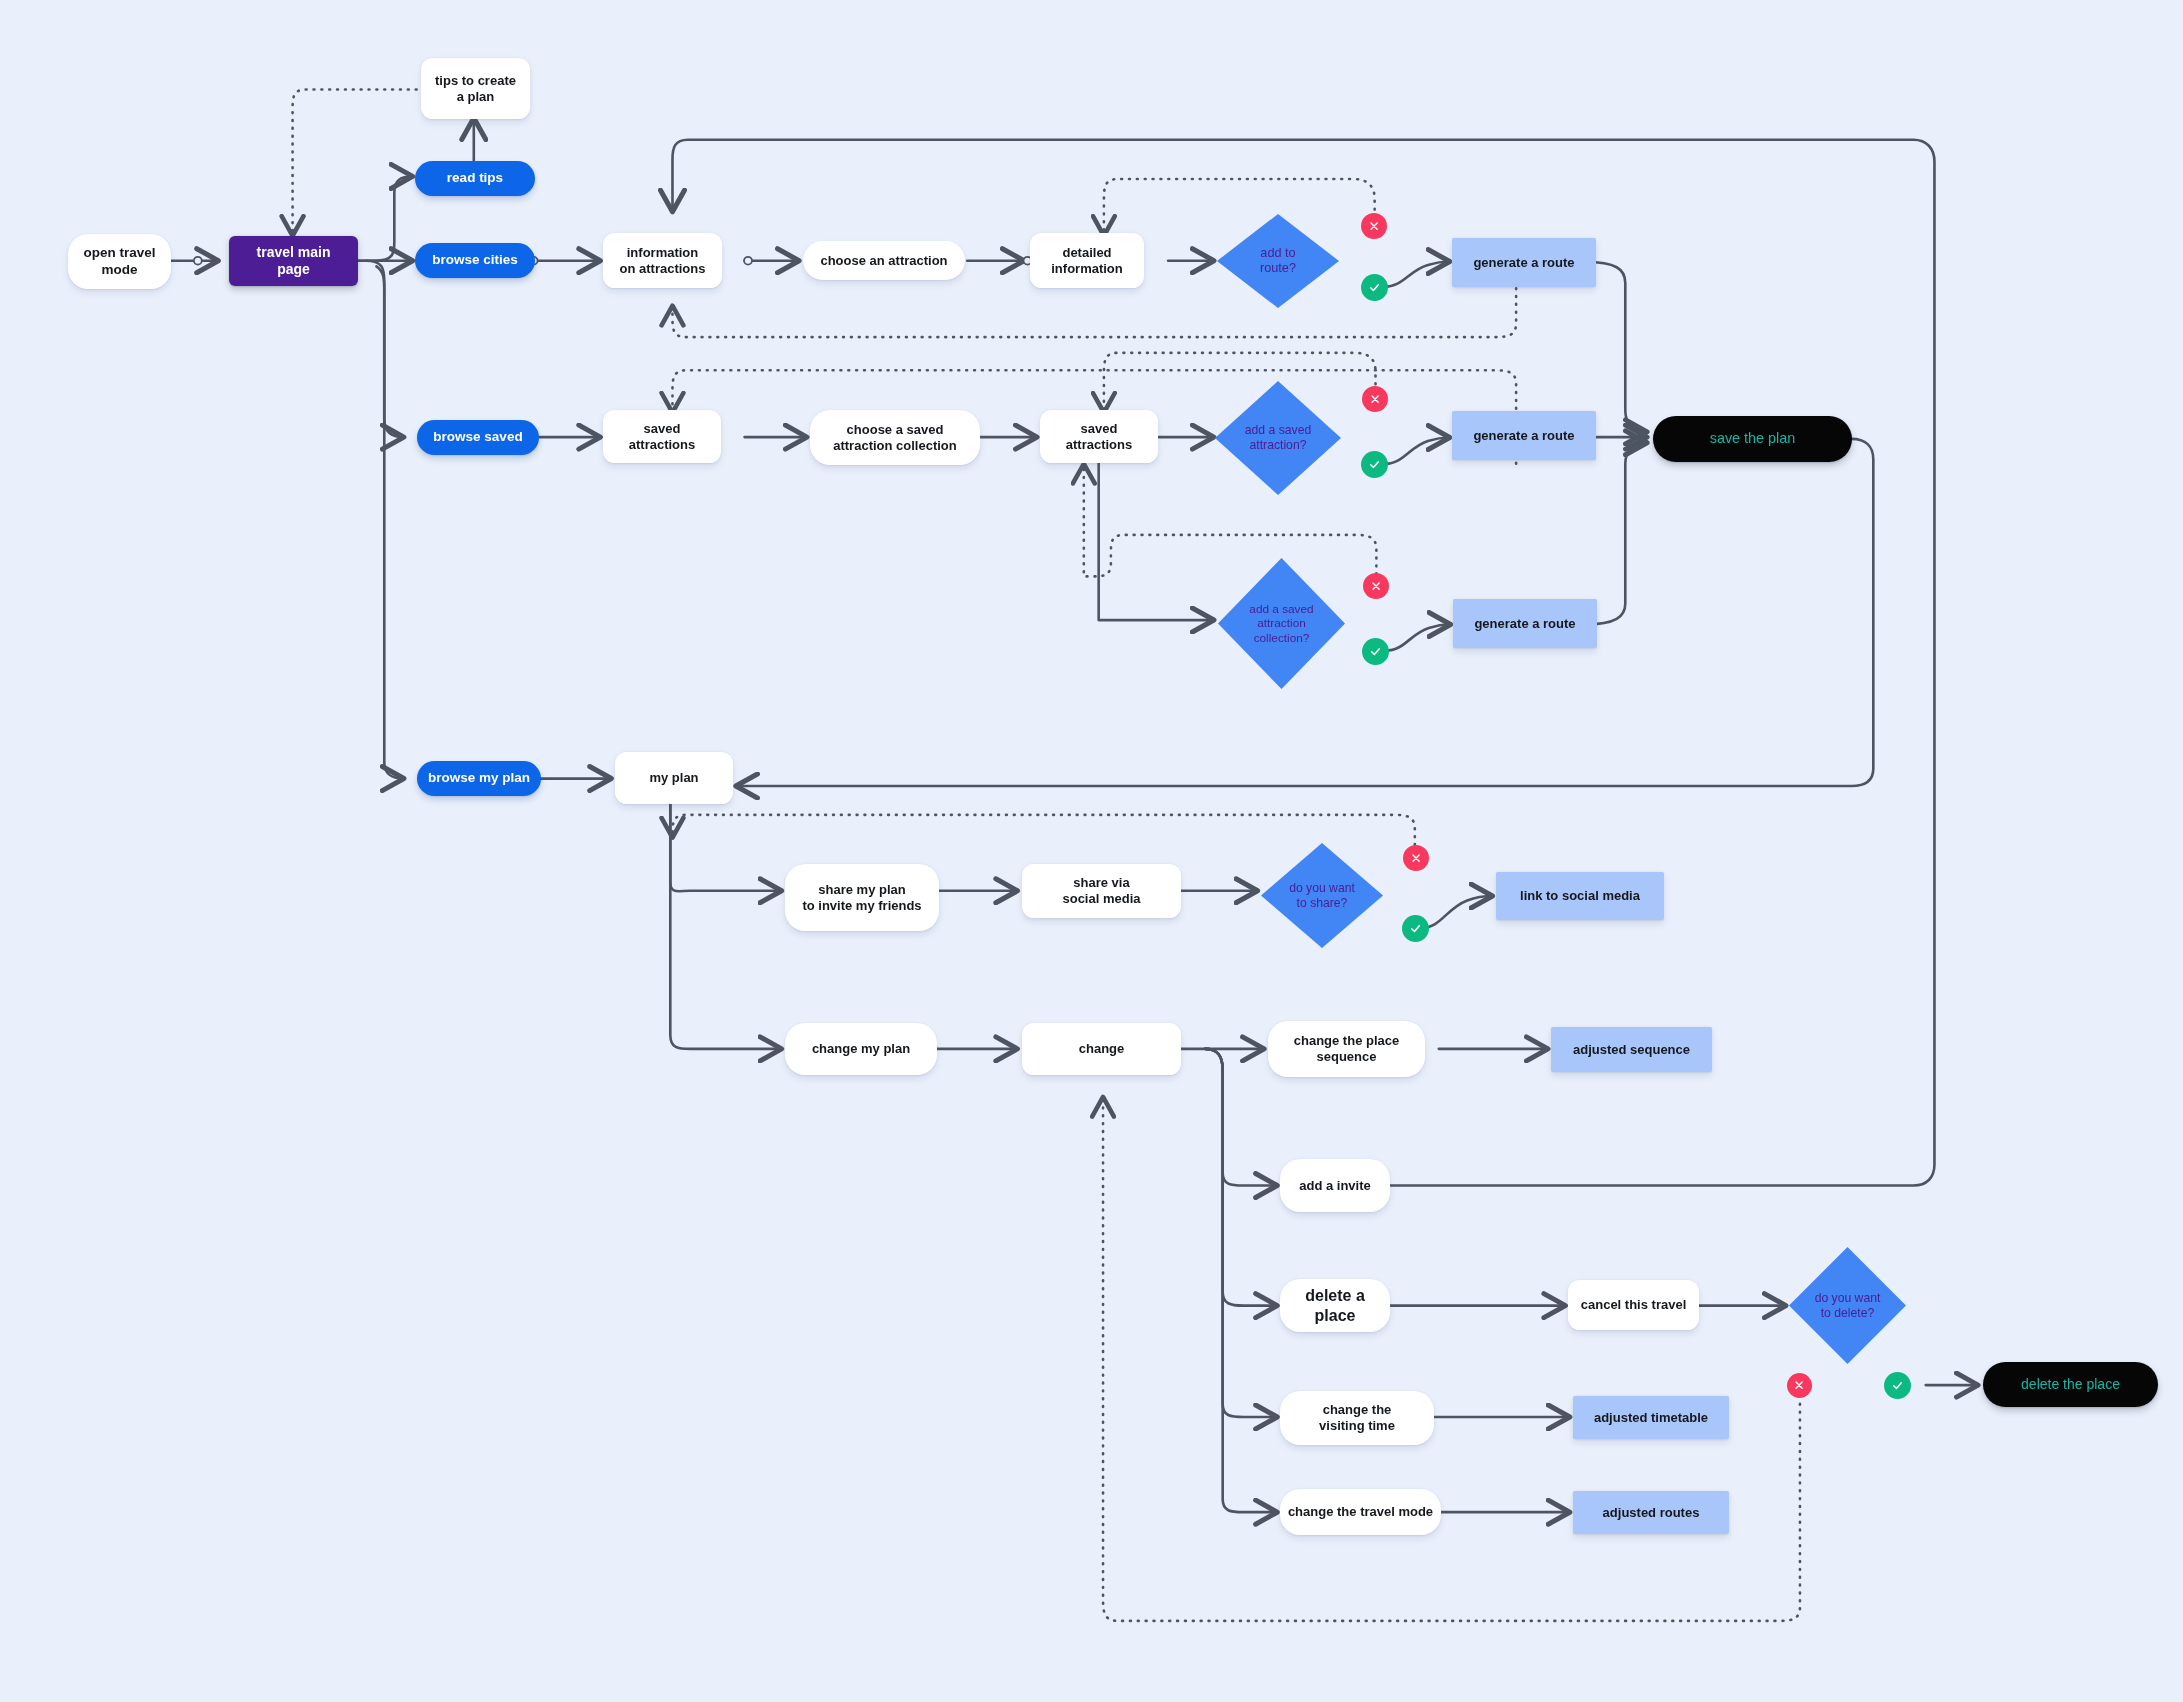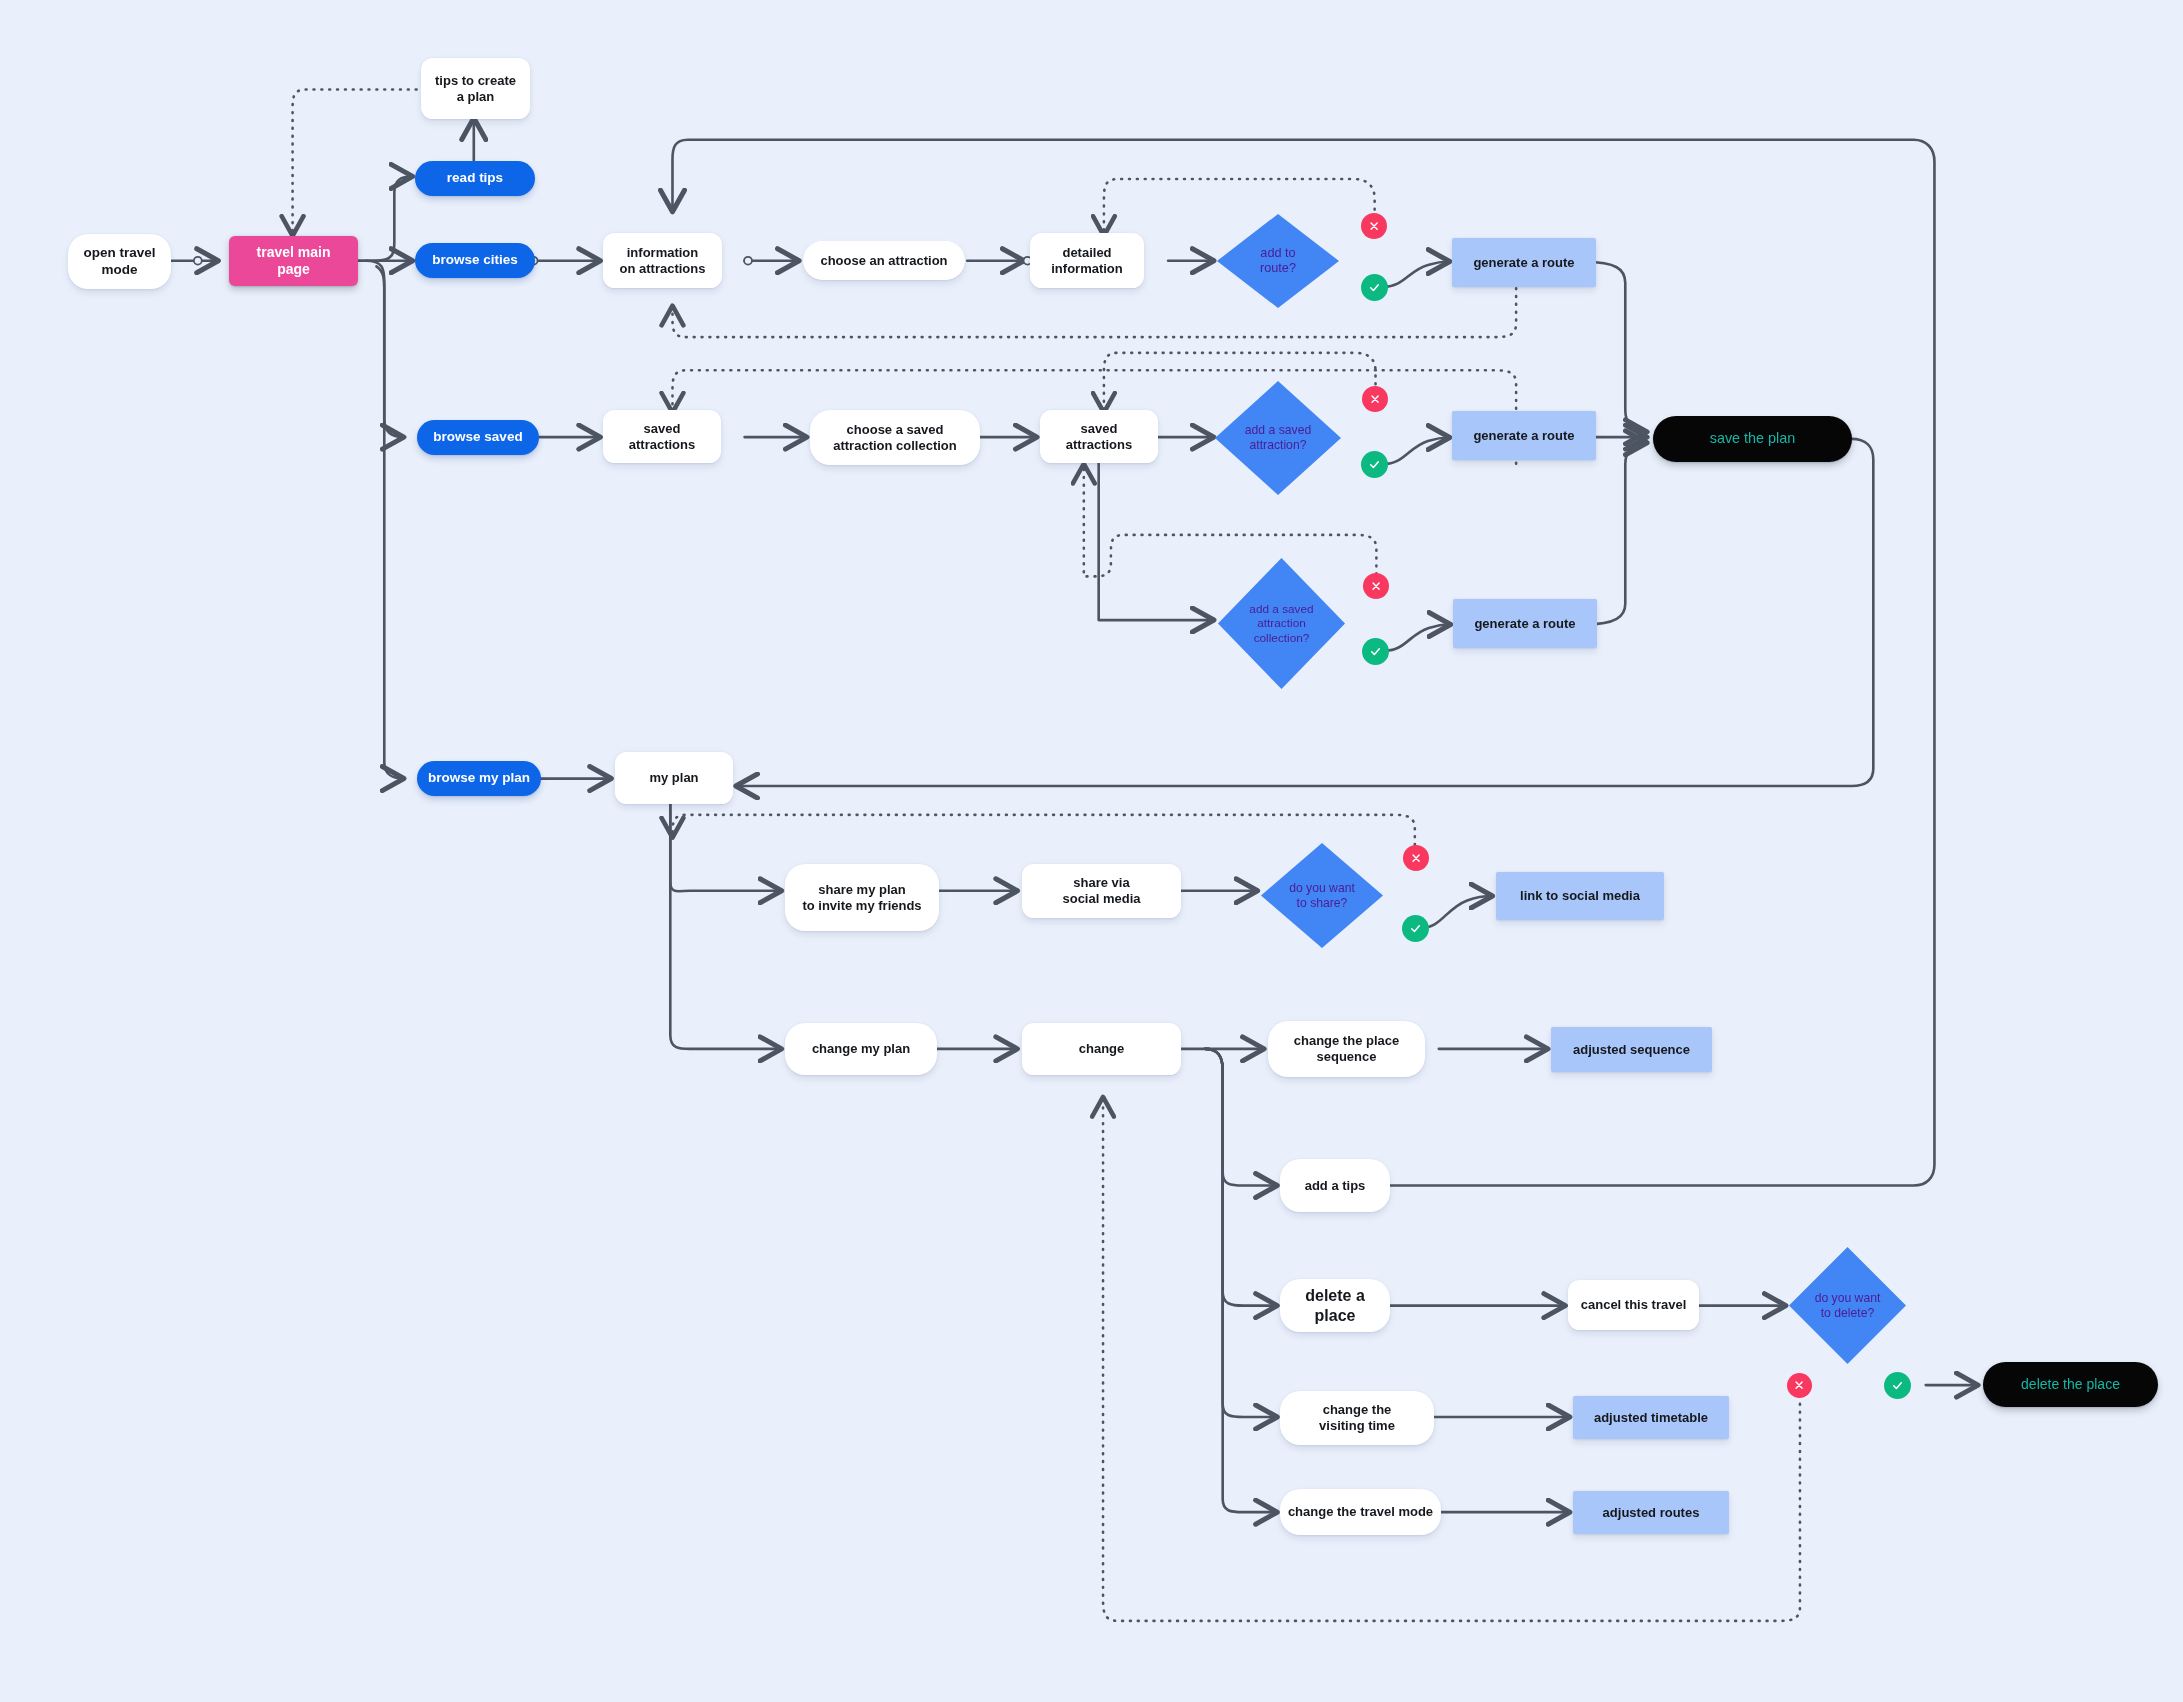--- a/index.html
+++ b/index.html
@@ -50,21 +50,21 @@
     box-shadow: 0 3.9px 7px rgba(60,80,130,.13), 0 0.9px 1.7px rgba(60,80,130,.10);
   }
   .n-blue {
     background: #0d66e8;
     color: #ffffff;
     font-weight: bold;
     border-radius: 436px;
     box-shadow: 0 3.9px 7px rgba(20,60,140,.20), 0 0.9px 1.7px rgba(20,60,140,.13);
   }
   .n-black {
-    background: #ec4899;
+    background: #4c1d95;
     color: #ffffff;
     font-weight: bold;
     border-radius: 6.1px;
     box-shadow: 0 3.9px 7px rgba(20,30,50,.22), 0 0.9px 1.7px rgba(20,30,50,.16);
   }
   .n-black-pill {
     background: #060606;
     color: #14b8a6;
     font-weight: normal;
     border-radius: 436px;
@@ -391,21 +391,21 @@
 
   <div class="node n-white-pill" style="left:1268px;top:1021px;width:157px;height:56px;font-size:13px;">
     <span class="lbl">change the place<br>sequence</span>
   </div>
 
   <div class="node n-lightblue" style="left:1551px;top:1027px;width:161px;height:45px;font-size:13px;">
     <span class="lbl">adjusted sequence</span>
   </div>
 
   <div class="node n-white-pill" style="left:1280px;top:1159px;width:110px;height:53px;font-size:13px;">
-    <span class="lbl">add a tips</span>
+    <span class="lbl">add a invite</span>
   </div>
 
   <div class="node n-white-pill" style="left:1280px;top:1279px;width:110px;height:53px;font-size:16px;align-items:center;">
     <span class="lbl">delete a place</span>
   </div>
 
   <div class="node n-white" style="left:1568px;top:1280px;width:131px;height:50px;font-size:13px;">
     <span class="lbl">cancel this travel</span>
   </div>
 

